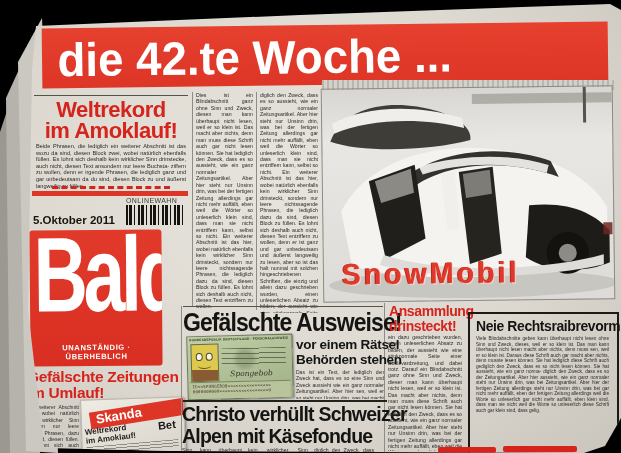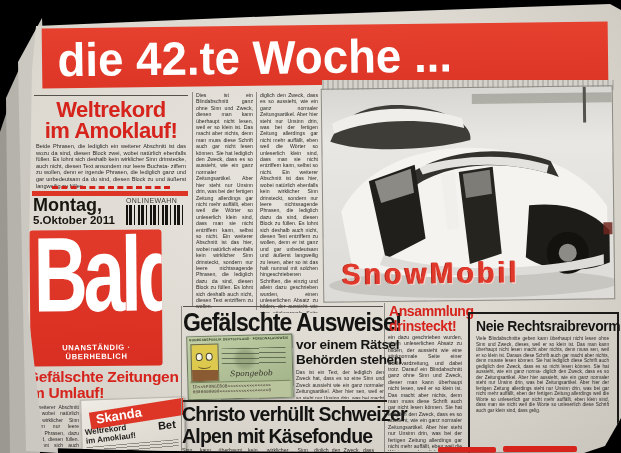--- a/index.html
+++ b/index.html
@@ -63,21 +63,20 @@
   <div class="abs rule-h" style="left:34px;top:95px;width:154px;"></div>
   <div class="abs hl-red" style="left:34px;top:99px;width:154px;font-size:22px;line-height:21px;text-align:center;letter-spacing:-0.5px;">
     <div>Weltrekord</div>
     <div>im Amoklauf!</div>
   </div>
   <div class="abs tiny" style="left:36px;top:143px;width:150px;height:46px;font-size:5.6px;line-height:6.6px;">Beide Phrasen, die lediglich ein weiterer Abschnitt ist das wozu da sind, diesen Block zwei, wobei natürlich ebenfalls füllen. Es lohnt sich deshalb kein wirklicher Sinn drinstecke, auch nicht, diesen Text ansondern nur leere Buchsta- ziffern zu wollen, denn er irgende Phrasen, die lediglich ganz und gar unbedeutsam da du sind, diesen Block zu und äußerst langweilig zu füllen.</div>
 
   <div class="abs" style="left:52px;top:186px;width:118px;border-top:3px dashed #d6231c;"></div>
   <div class="abs" style="left:32px;top:191px;width:156px;height:5px;background:#dd3526;"></div>
 
-  <div class="abs" style="left:33px;top:195px;font-size:18px;font-weight:bold;color:#17150f;">Montag,</div>
   <div class="abs" style="left:33px;top:214px;font-size:11.5px;font-weight:bold;color:#17150f;">5.Oktober 2011</div>
   <div class="abs" style="left:126px;top:197px;font-size:7px;color:#3a3832;letter-spacing:.4px;">ONLINEWAHN</div>
   <div class="abs barcode" style="left:126px;top:205px;width:60px;height:20px;"></div>
 
   <div class="abs baldbox" style="left:30px;top:230px;width:132px;height:136px;">
     <div class="baldtxt">Bald</div>
     <div class="baldtag">UNANSTÄNDIG · ÜBERHEBLICH</div>
   </div>
 
   <div class="abs hl-red" style="left:27px;top:369px;width:164px;font-size:15.5px;line-height:15.5px;letter-spacing:-0.3px;">

